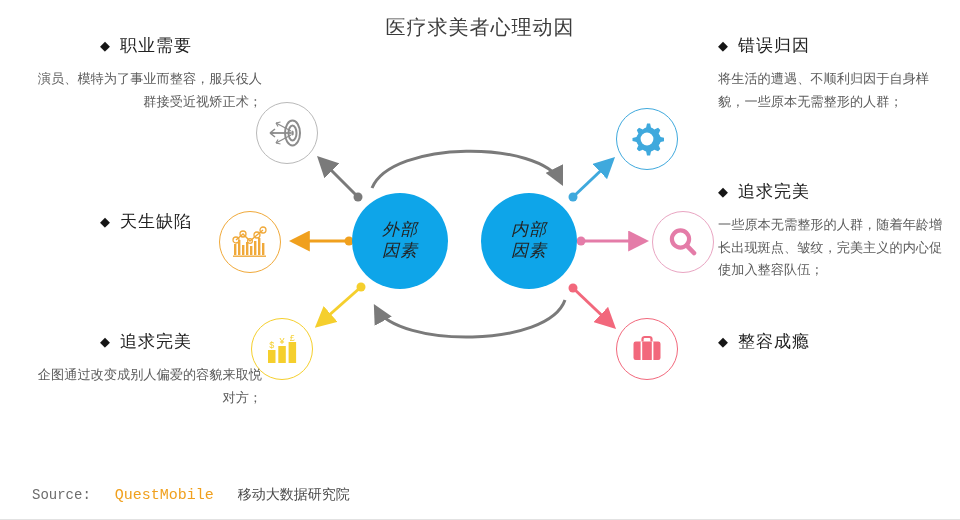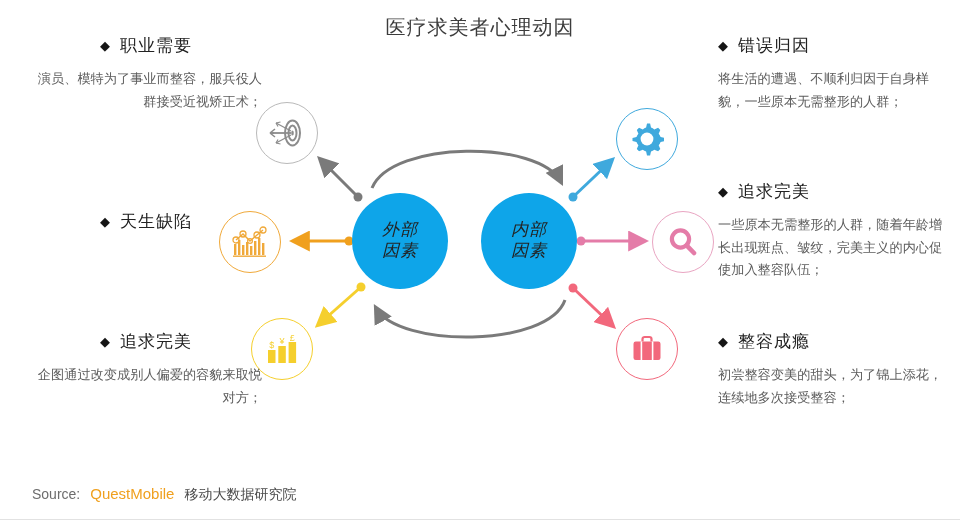--- a/index.html
+++ b/index.html
@@ -120,21 +120,22 @@
 
   
   .footer {
     position: absolute;
     left: 32px;
     bottom: 16px;
     font-size: 14px;
     color: #6d6d6d;
     display: flex;
     align-items: baseline;
-    gap: 10px;
+    gap: 24px;
+    font-family: Liberation Mono, monospace;
   }
   .footer .brand {
     color: #f0a01e;
     font-size: 15px;
     letter-spacing: 0px;
   }
   .footer .org { color: #4a4a4a; font-size: 14px; }
   .footer-rule {
     position: absolute;
     left: 0;
@@ -310,21 +311,20 @@
     <div class="head">
       <span class="dia">◆</span><span>追求完美</span>
     </div>
     <div class="body">一些原本无需整形的人群，随着年龄增长出现斑点、皱纹，完美主义的内心促使加入整容队伍；</div>
   </div>
 
   <div class="block right" id="block-addict">
     <div class="head">
       <span class="dia">◆</span><span>整容成瘾</span>
     </div>
-    <div class="body">初尝整容变美的甜头，为了锦上添花，连续地多次接受整容；</div>
   </div>
 
   <div class="footer">
     <span>Source:</span>
     <span class="brand">QuestMobile</span>
     <span class="org">移动大数据研究院</span>
   </div>
   <div class="footer-rule"></div>
 
 </div>

